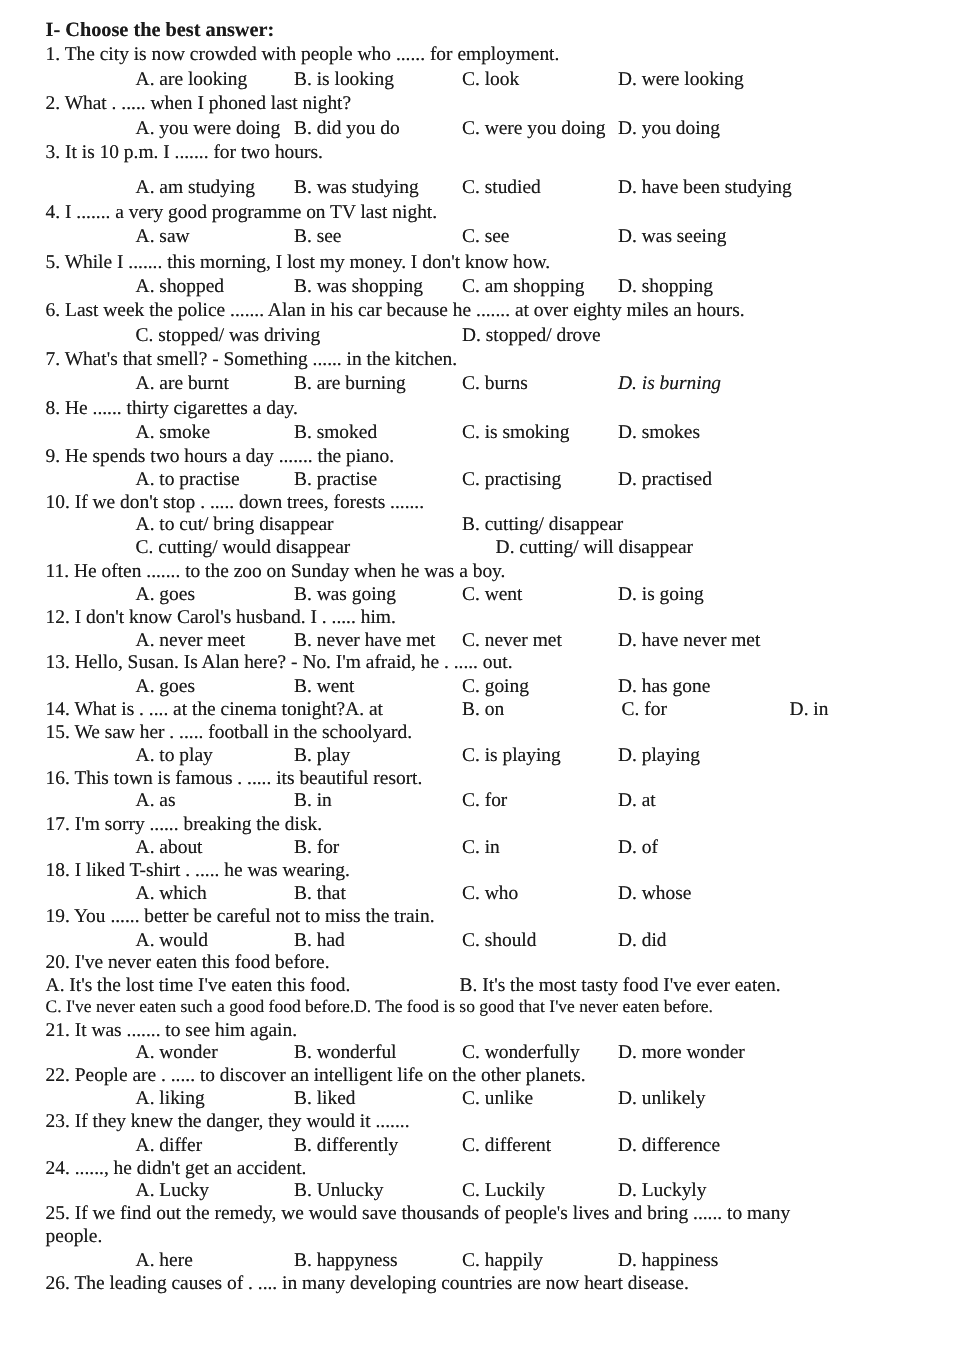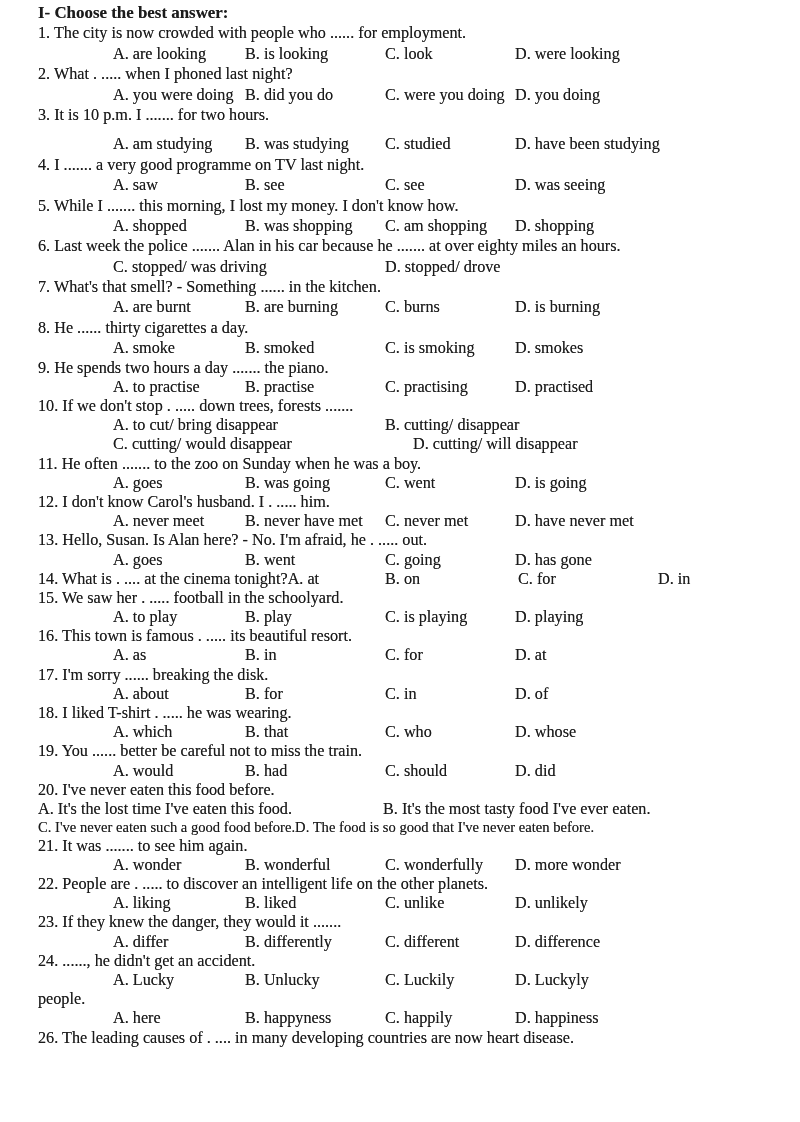--- a/index.html
+++ b/index.html
@@ -4,21 +4,21 @@
 <style>
   * { margin:0; padding:0; box-sizing:border-box; }
   html,body { background:#ffffff; }
   body {
     width:800px; height:1122px; overflow:hidden;
     font-family:"Liberation Serif", serif;
     color:#1b1b1b;
   }
   .page {
     position:relative; width:776px; height:1122px;
-    padding-top:3px; background:#ffffff;
+    padding-top:15px; background:#ffffff;
   }
   .line {
     position:relative; height:19.2px; line-height:19.2px;
     font-size:16.2px; white-space:nowrap;
     text-shadow:0 0 0.5px rgba(0,0,0,0.55);
   }
   .line.tall { height:20.4px; line-height:20.4px; }
   .line.small { height:17.5px; line-height:17.5px; font-size:14.6px; }
   .abs { position:absolute; top:0; }
   .flow { display:inline-block; }
@@ -85,21 +85,21 @@
       <span class="abs" style="left: 113px;">C. stopped/ was driving</span>
       <span class="abs" style="left: 385px;">D. stopped/ drove</span>
     </div>
     <div class="line tall">
       <span class="abs" style="left: 38px;">7. What's that smell? - Something ...... in the kitchen.</span>
     </div>
     <div class="line tall">
       <span class="abs" style="left: 113px;">A. are burnt</span>
       <span class="abs" style="left: 245px;">B. are burning</span>
       <span class="abs" style="left: 385px;">C. burns</span>
-      <span class="abs" style="left: 515px;">D. is burning</span>
+      <span class="abs" style="left: 515px; font-style: italic;">D. is burning</span>
     </div>
     <div class="line tall">
       <span class="abs" style="left: 38px;">8. He ...... thirty cigarettes a day.</span>
     </div>
     <div class="line tall">
       <span class="abs" style="left: 113px;">A. smoke</span>
       <span class="abs" style="left: 245px;">B. smoked</span>
       <span class="abs" style="left: 385px;">C. is smoking</span>
       <span class="abs" style="left: 515px;">D. smokes</span>
     </div>
@@ -234,20 +234,23 @@
     <div class="line">
       <span class="abs" style="left: 38px;">24. ......, he didn't get an accident.</span>
     </div>
     <div class="line">
       <span class="abs" style="left: 113px;">A. Lucky</span>
       <span class="abs" style="left: 245px;">B. Unlucky</span>
       <span class="abs" style="left: 385px;">C. Luckily</span>
       <span class="abs" style="left: 515px;">D. Luckyly</span>
     </div>
     <div class="line">
+      <span class="abs" style="left: 38px;">25. If we find out the remedy, we would save thousands of people's lives and bring ...... to many</span>
+    </div>
+    <div class="line">
       <span class="abs" style="left: 38px;">people.</span>
     </div>
     <div class="line">
       <span class="abs" style="left: 113px;">A. here</span>
       <span class="abs" style="left: 245px;">B. happyness</span>
       <span class="abs" style="left: 385px;">C. happily</span>
       <span class="abs" style="left: 515px;">D. happiness</span>
     </div>
     <div class="line">
       <span class="abs" style="left: 38px;">26. The leading causes of . .... in many developing countries are now heart disease.</span>

